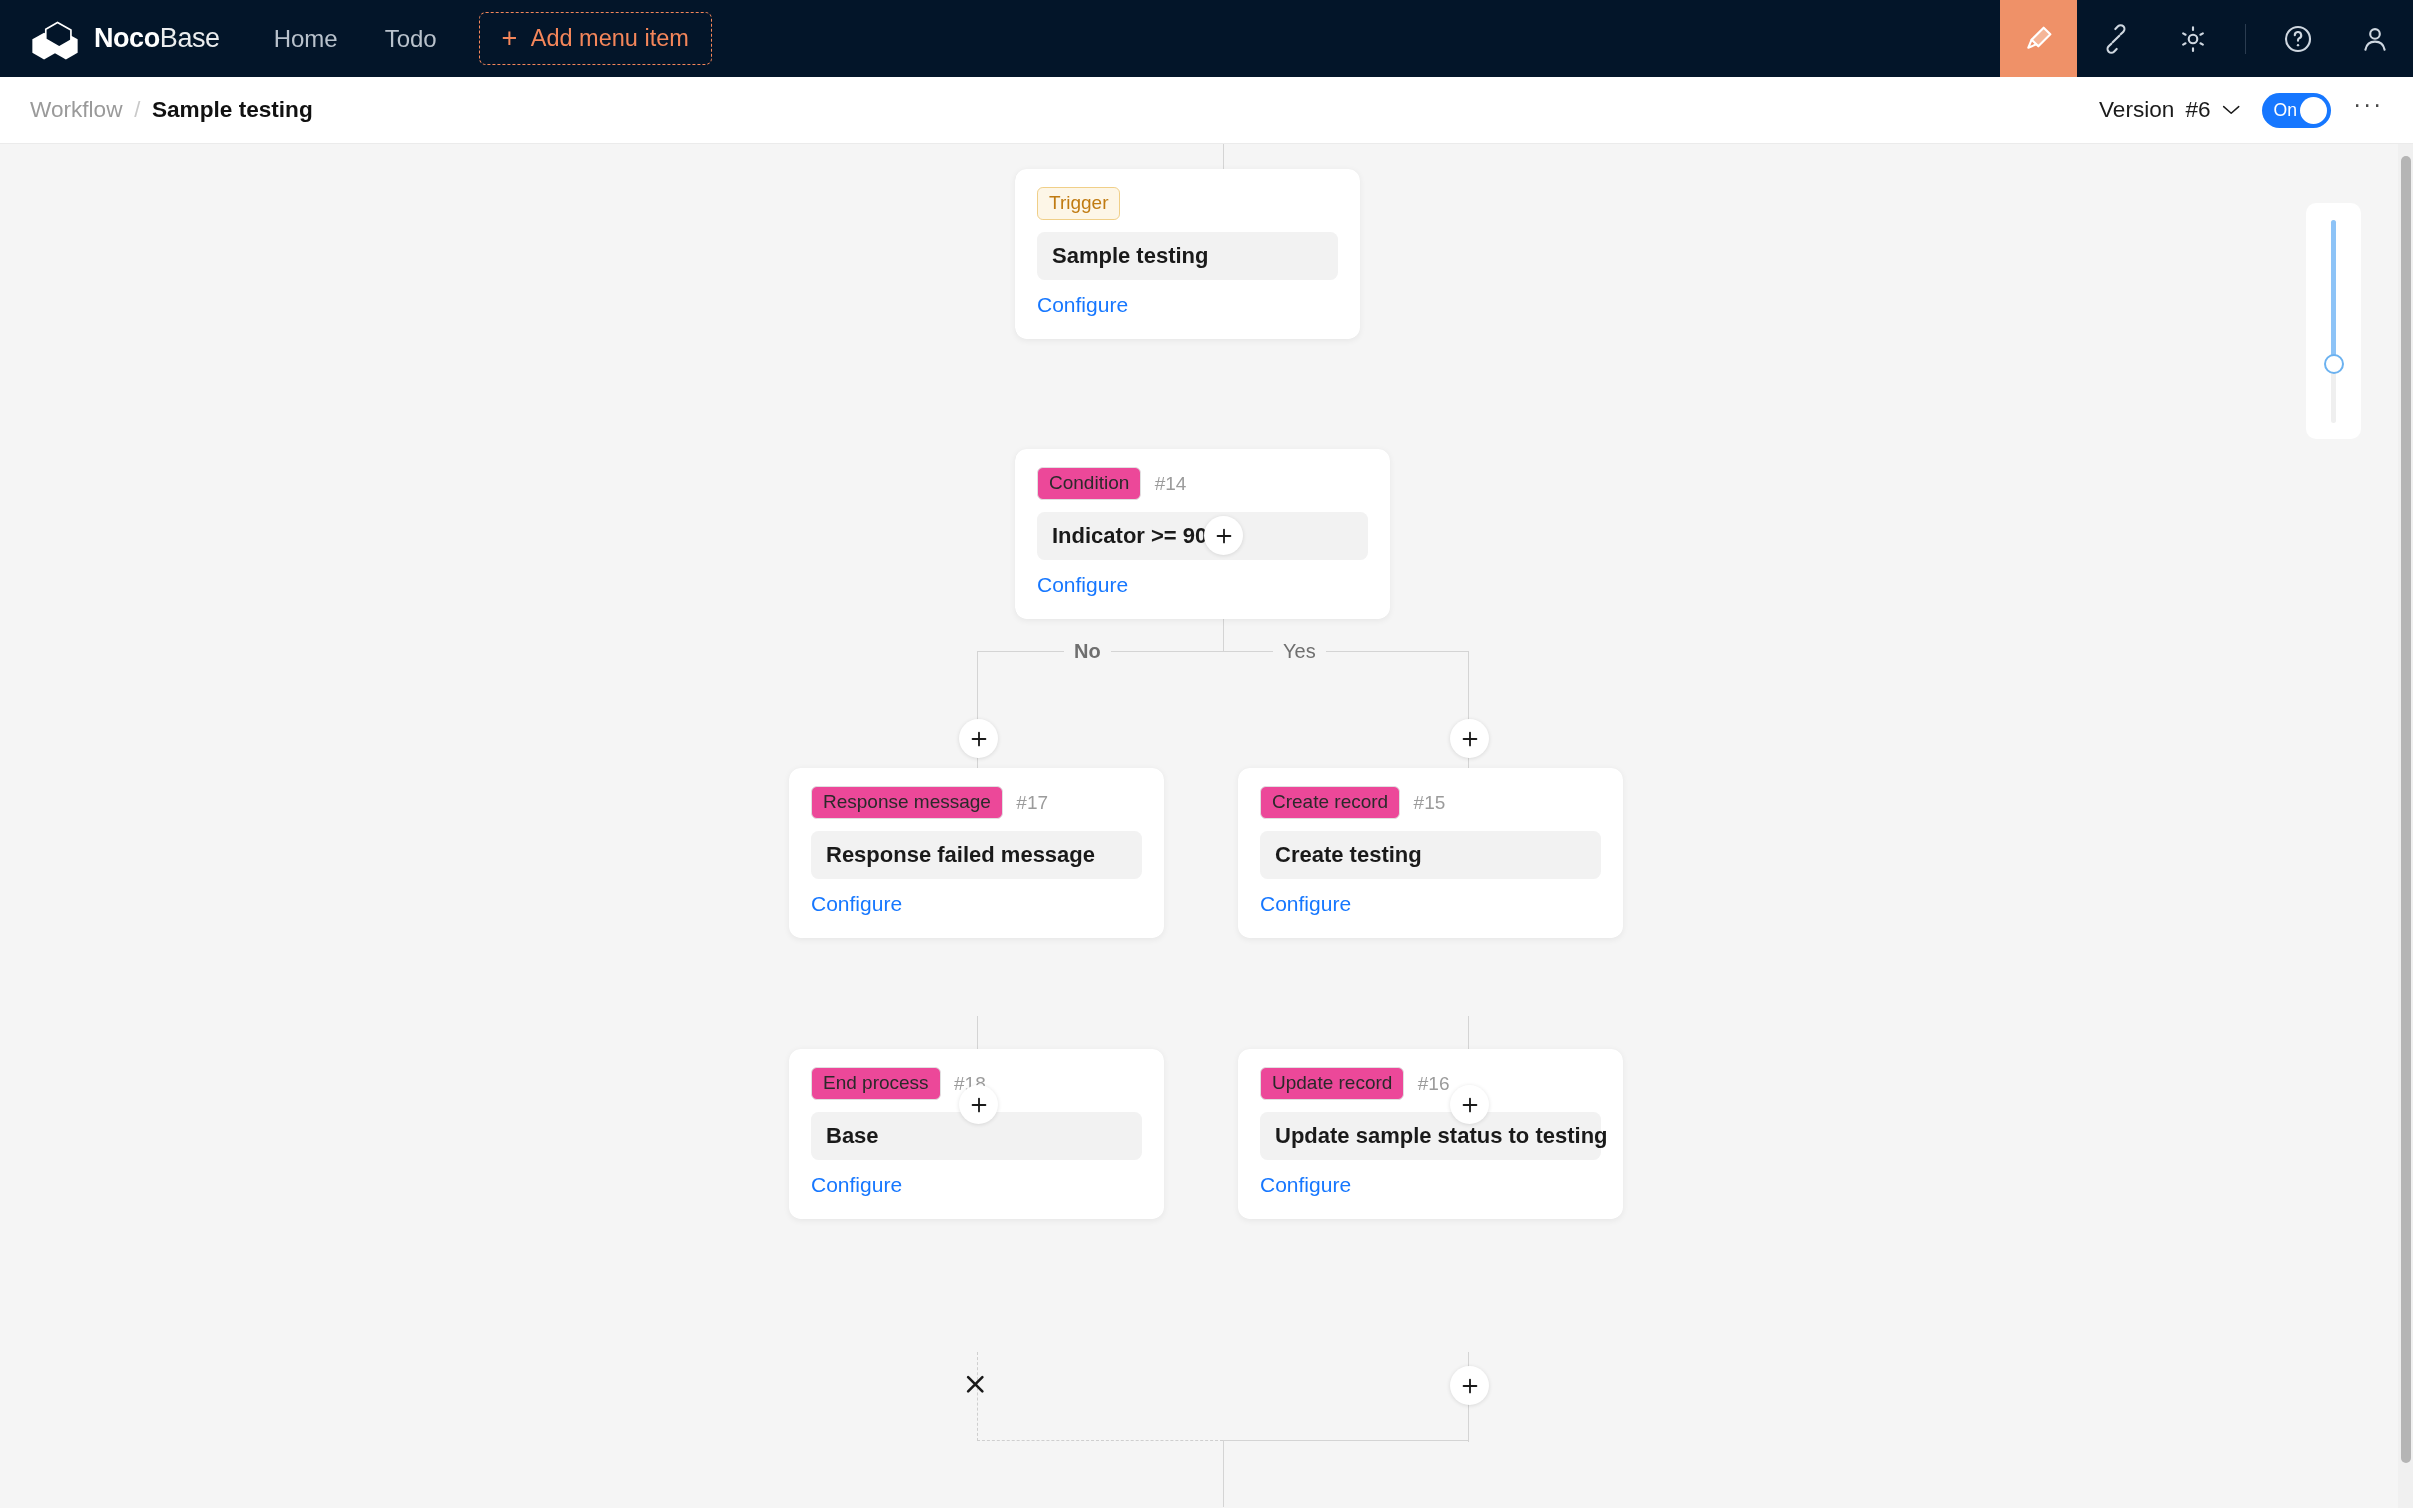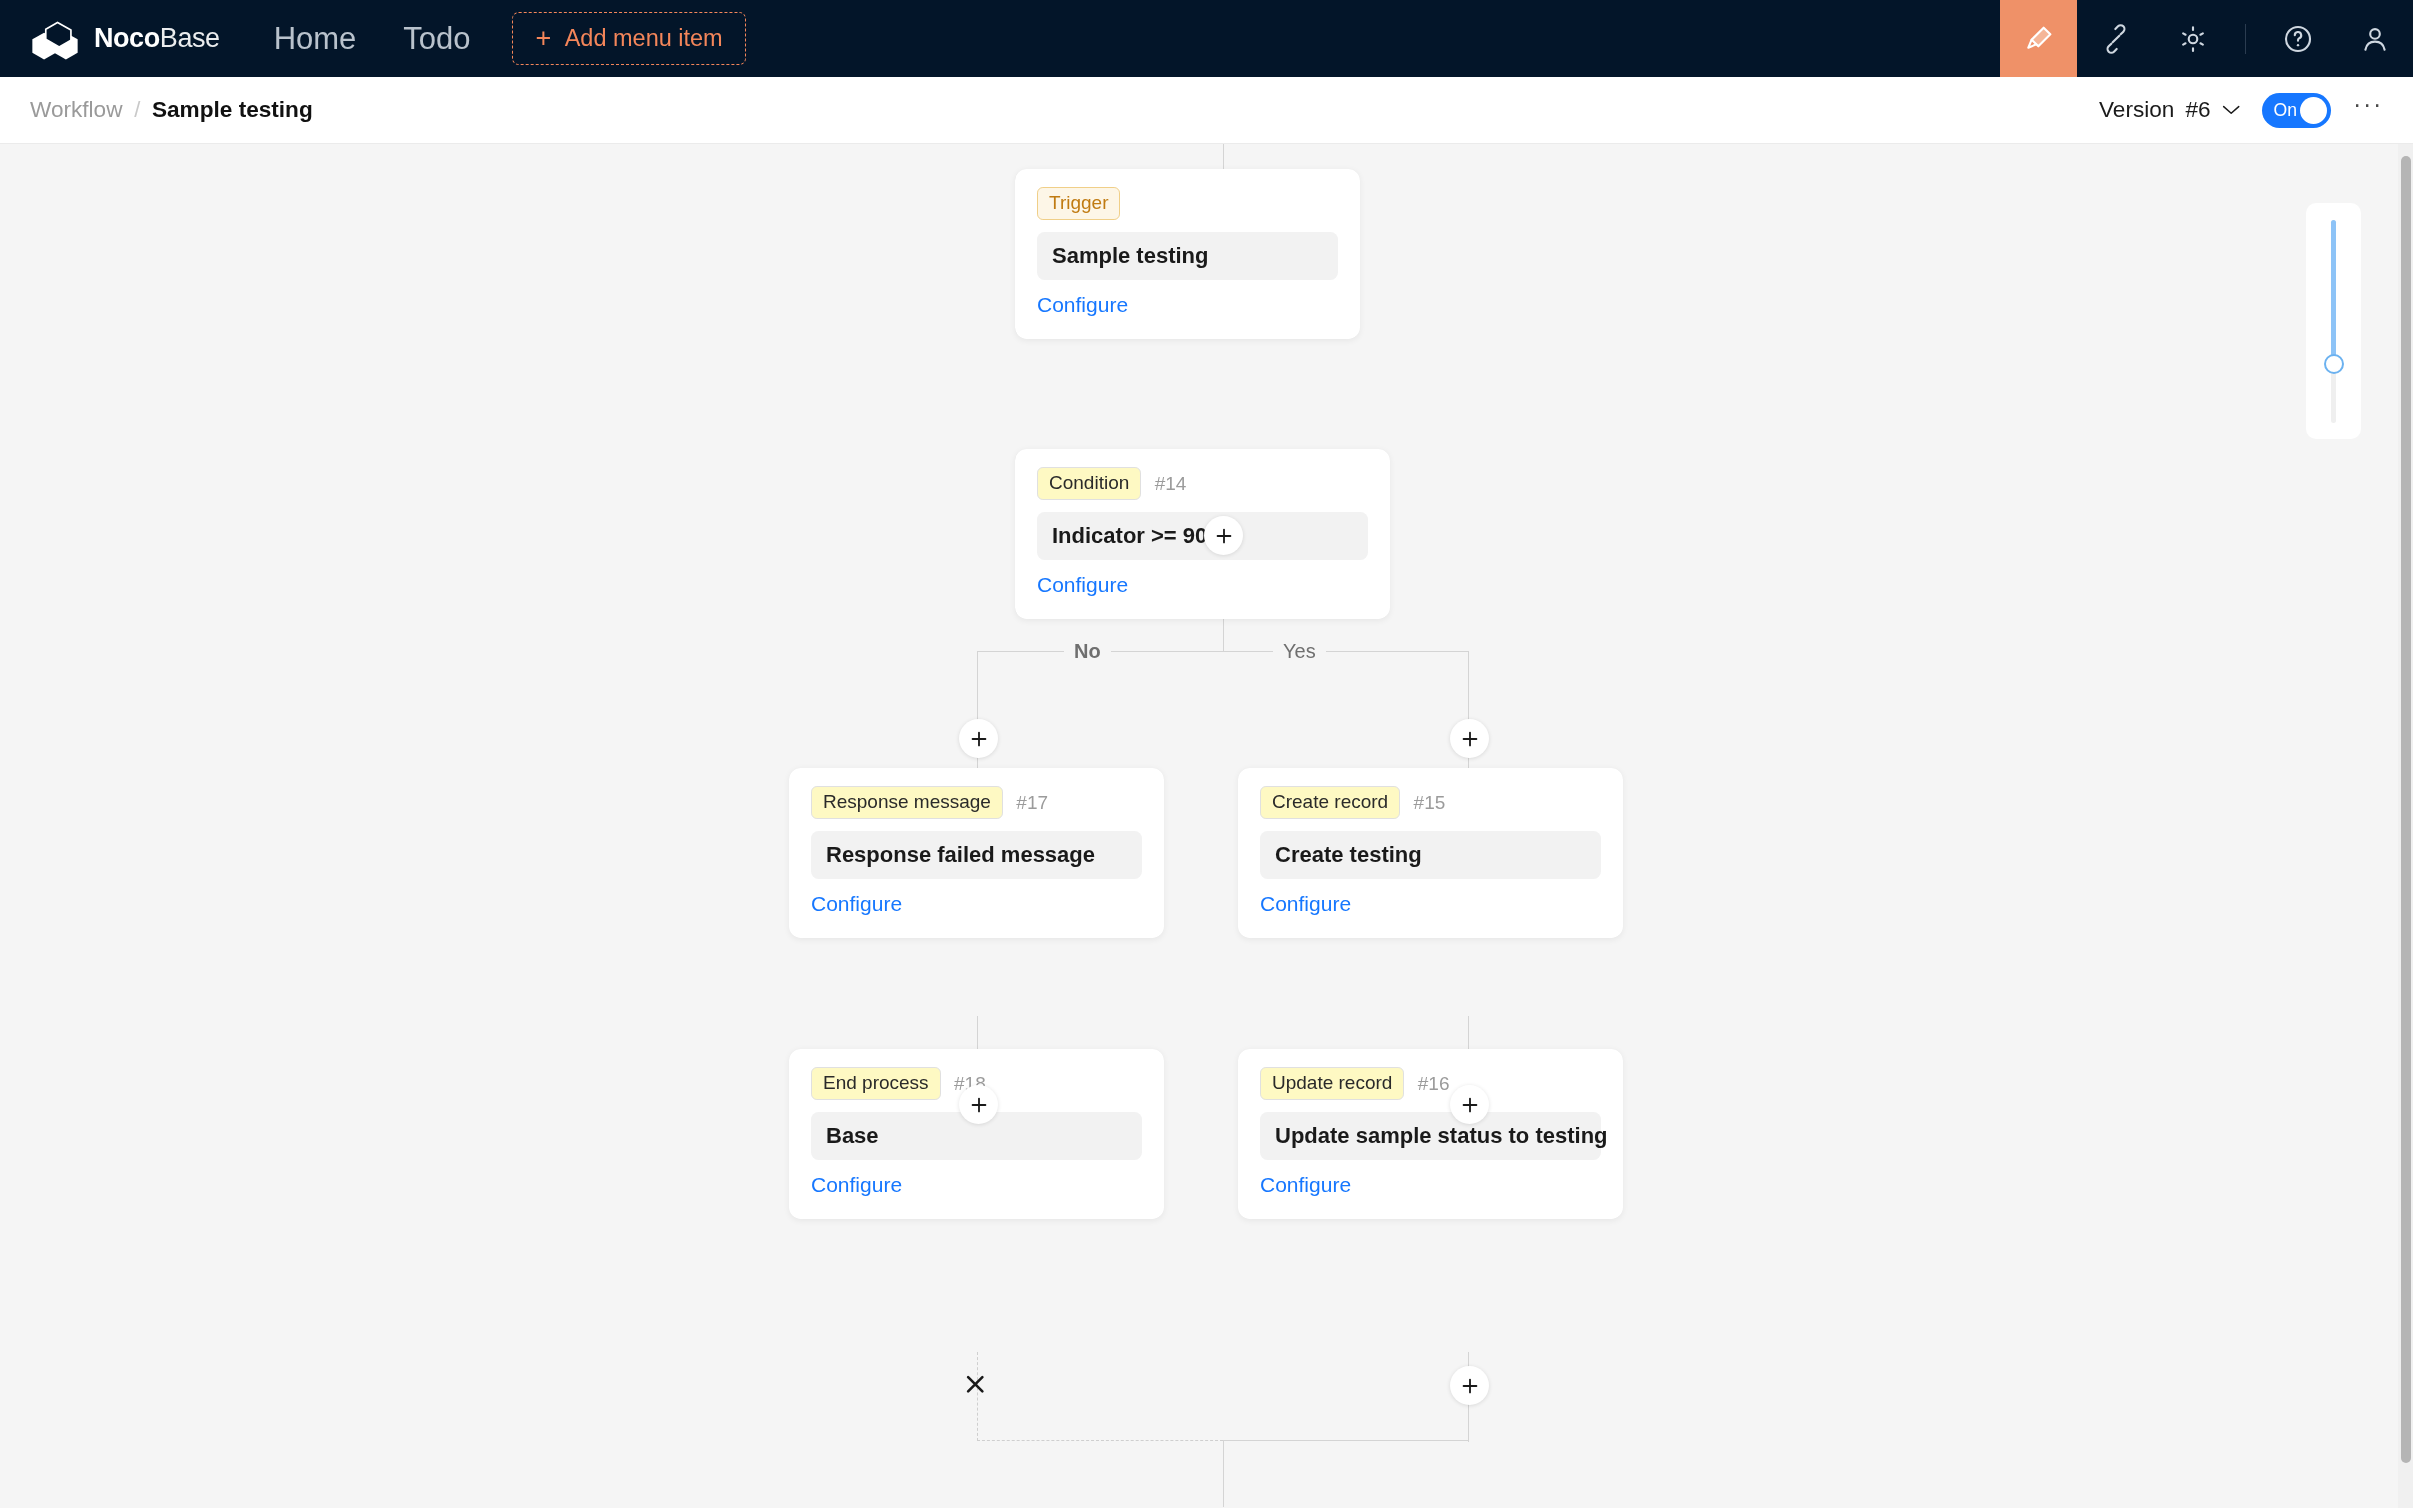--- a/index.html
+++ b/index.html
@@ -27,21 +27,21 @@
     padding-right: 8.4px;
     gap: 13.4px;
   }
   .logo-mark { width: 52px; height: 49px; display: block; }
   .brand-text { font-size: 27px; letter-spacing: -0.4px; display: flex; align-items: baseline; }
   .brand-strong { color: #ffffff; font-weight: 700; }
   .brand-light { color: #ffffff; font-weight: 300; opacity: .92; }
   .nav-items { display: flex; align-items: center; gap: 0px; margin-left: 22px; }
   .nav-link {
     color: #b9c2cc;
-    font-size: 31px;
+    font-size: 24px;
     padding: 0 23.5px;
     height: 73px;
     display: flex;
     align-items: center;
     cursor: pointer;
   }
   .add-menu-item {
     margin-left: 18.4px;
     align-self: center;
     border: 1.7px dashed #f4865a;
@@ -129,21 +129,21 @@
   .node {
     position: absolute;
     background: #ffffff;
     border-radius: 11.7px;
     box-shadow: 0 1.7px 6.7px rgba(0,0,0,.06), 0 0 0.8px rgba(0,0,0,.05);
     padding: 18.4px 22px 22px 22px;
   }
   .node-head { display: flex; align-items: center; gap: 13.4px; margin-bottom: 11.7px; }
   .node-tag {
     border: 0.8px solid #e0e0e0;
-    background: #fef9c3;
+    background: #ec4899;
     border-radius: 5.9px;
     font-size: 19px;
     color: #2a2a2a;
     padding: 4.2px 11px 5.9px 11px;
     line-height: 1.1;
   }
   .node-tag.trigger {
     border-color: #f0cf88;
     background: #fdf6e7;
     color: #c07b12;

